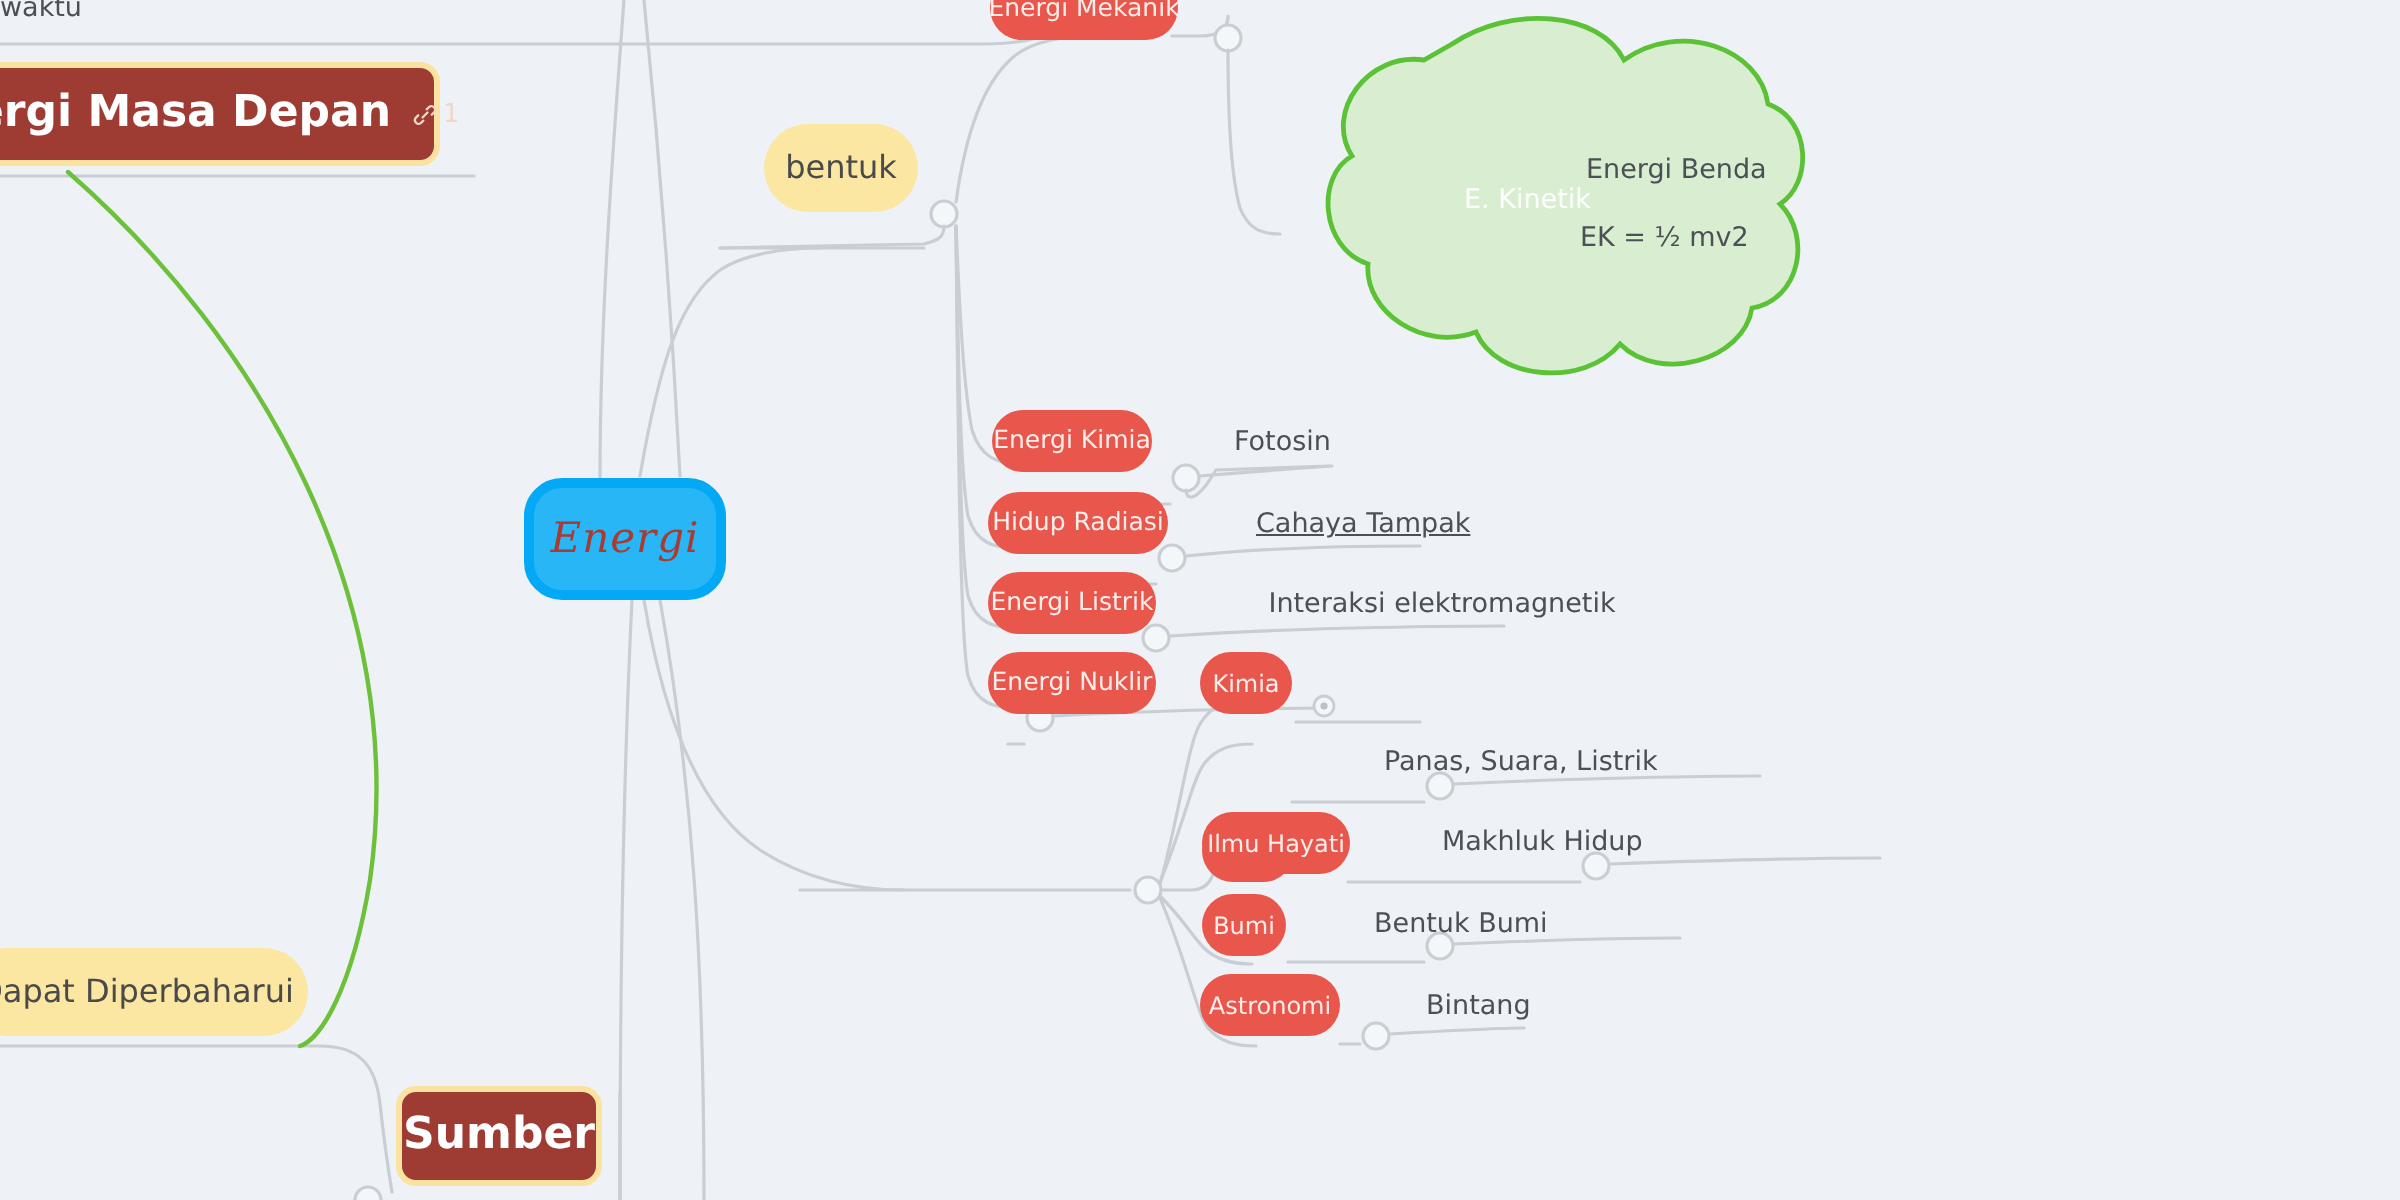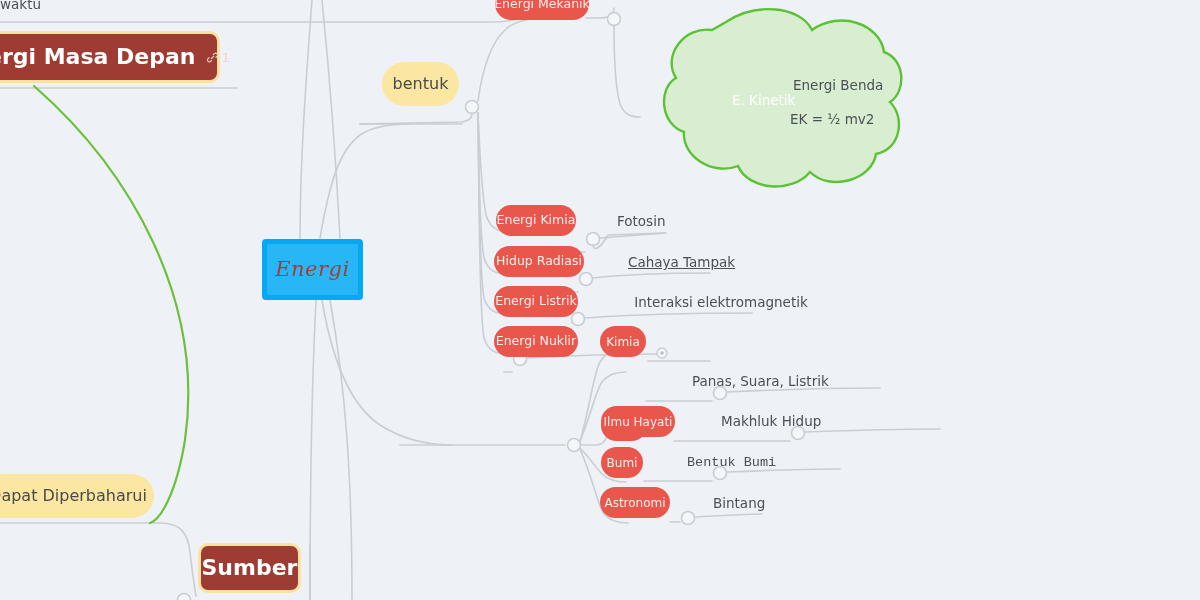--- a/index.html
+++ b/index.html
@@ -23,21 +23,21 @@
     position: absolute;
     box-sizing: border-box;
     display: flex; align-items: center; justify-content: center;
     white-space: nowrap;
     line-height: 1;
   }
   
   .n-root {
     background: #29b6f6;
     border: 5px solid #03a9f4;
-    border-radius: 4px;
+    border-radius: 19px;
     color: #a83c32;
     font-size: 21px;
     font-family: "DejaVu Serif", serif;
     font-style: italic;
     letter-spacing: .5px;
   }
   
   .n-cat {
     background: #fbe6a2;
     border-radius: 22px;
@@ -299,21 +299,21 @@
   </div>
 
   <div class="node n-leaf" style="left:692px; top:373px; width:170px; height:18px;">
     <span>Panas, Suara, Listrik</span>
   </div>
 
   <div class="node n-leaf" style="left:721px; top:413px; width:140px; height:18px;">
     <span>Makhluk Hidup</span>
   </div>
 
-  <div class="node n-leaf" style="left:687px; top:454px; width:120px; height:18px;font-family:Liberation Mono, monospace;">
+  <div class="node n-leaf" style="left:687px; top:454px; width:120px; height:18px;">
     <span>Bentuk Bumi</span>
   </div>
 
   <div class="node n-leaf" style="left:713px; top:495px; width:100px; height:18px;">
     <span>Bintang</span>
   </div>
 
 </div>
 
 </body></html>

